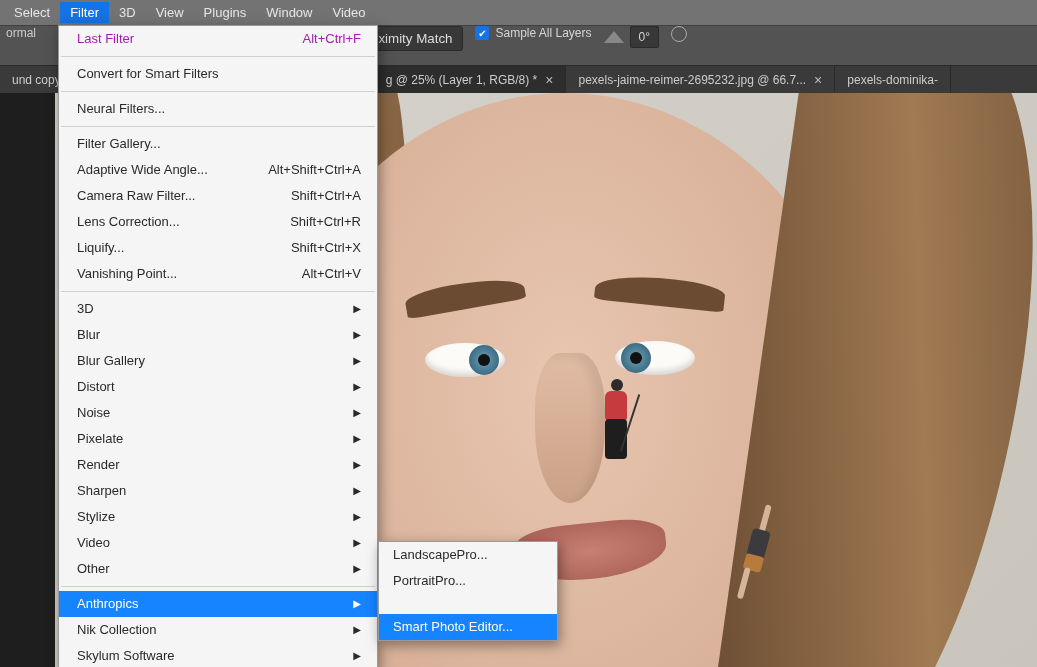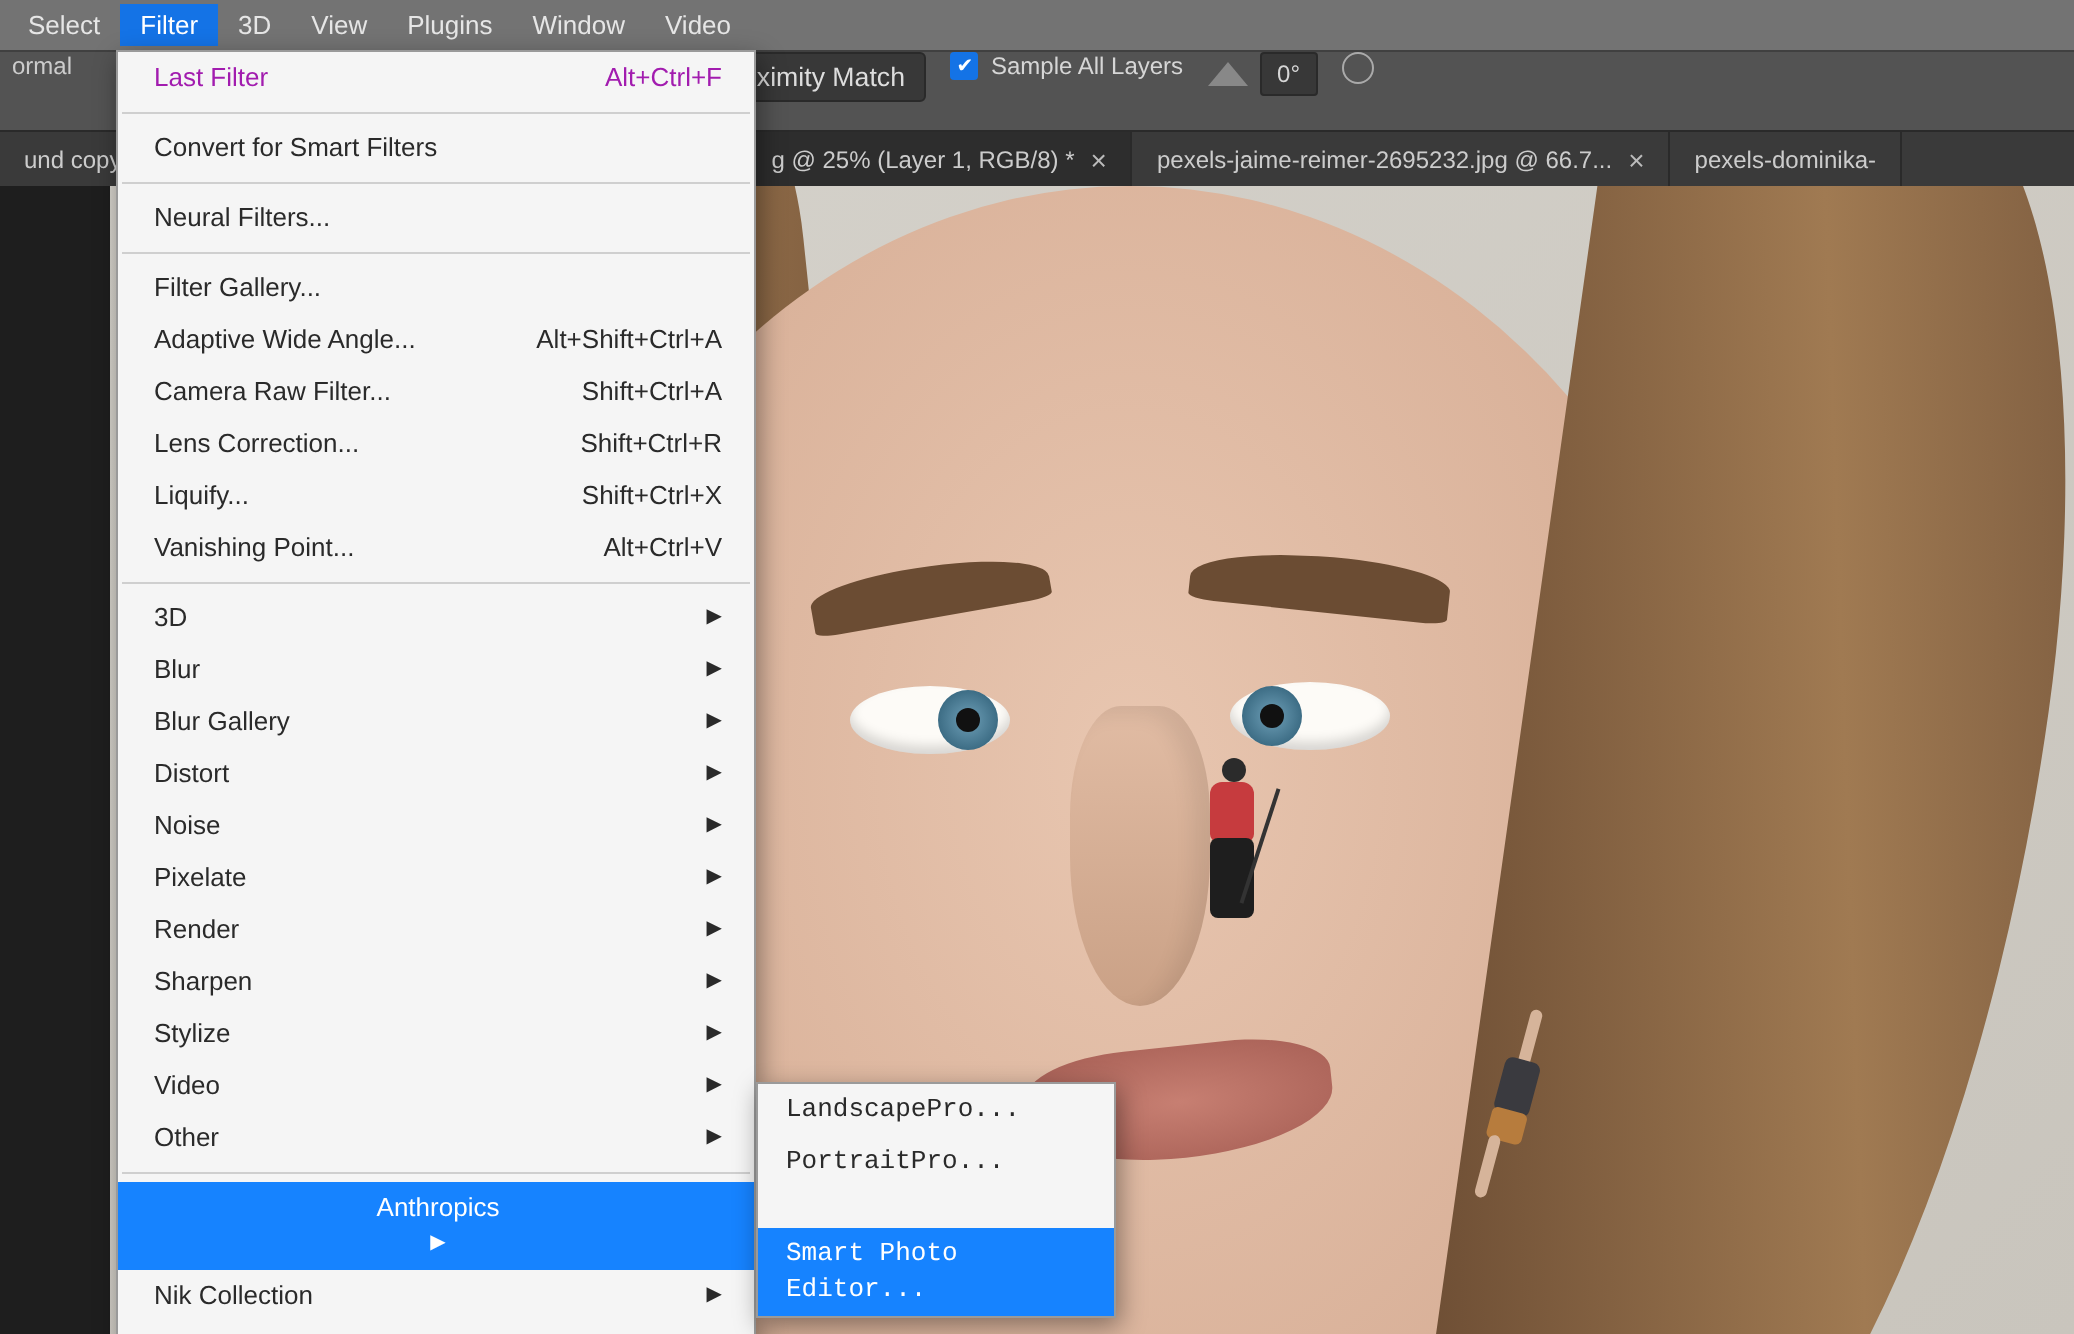--- a/index.html
+++ b/index.html
@@ -46,26 +46,26 @@
   .climber2 { position:absolute; left:560px; top:450px; width:40px; height:100px; transform:rotate(15deg); }
   .climber2 .arm { position:absolute; left:18px; top:0; width:6px; height:30px; background:#d6b49a; border-radius:3px; }
   .climber2 .torso { position:absolute; left:12px; top:26px; width:18px; height:28px; background:#3a3a3f; border-radius:4px; }
   .climber2 .shorts { position:absolute; left:12px; top:52px; width:18px; height:16px; background:#b77c3d; border-radius:3px; }
   .climber2 .leg { position:absolute; left:14px; top:66px; width:6px; height:32px; background:#d6b49a; border-radius:3px; }
 
   
   .menu { position:absolute; left:58px; top:25px; width:320px; background:#f5f5f5; color:#2a2a2a; font-size:13px; box-shadow:2px 4px 12px rgba(0,0,0,.4); border:1px solid #9a9a9a; z-index:50; }
   .menu .row { display:flex; justify-content:space-between; align-items:center; padding:4px 16px 4px 18px; line-height:18px; }
   .menu .row.disabled { color:#a21caf; }
-  .menu .row.sel { background:#1683ff; color:#fff;flex-direction:column; }
+  .menu .row.sel { background:#1683ff; color:#fff; }
   .menu .sep { height:1px; background:#cfcfcf; margin:4px 2px; }
   .menu .arrow { font-size:10px; }
 
   .submenu { position:absolute; left:378px; top:541px; width:180px; background:#f5f5f5; color:#2a2a2a; font-size:13px; box-shadow:2px 4px 12px rgba(0,0,0,.4); border:1px solid #9a9a9a; z-index:60; }
-  .submenu .row { padding:4px 14px; line-height:18px;font-family:Liberation Mono, monospace; }
+  .submenu .row { padding:4px 14px; line-height:18px; }
   .submenu .row.sel { background:#1683ff; color:#ffffff;margin-top:20px; }
 </style>
 </head>
 <body>
 
 <div class="menubar">
   <div class="item">Select</div>
   <div class="item active">Filter</div>
   <div class="item">3D</div>
   <div class="item">View</div>

